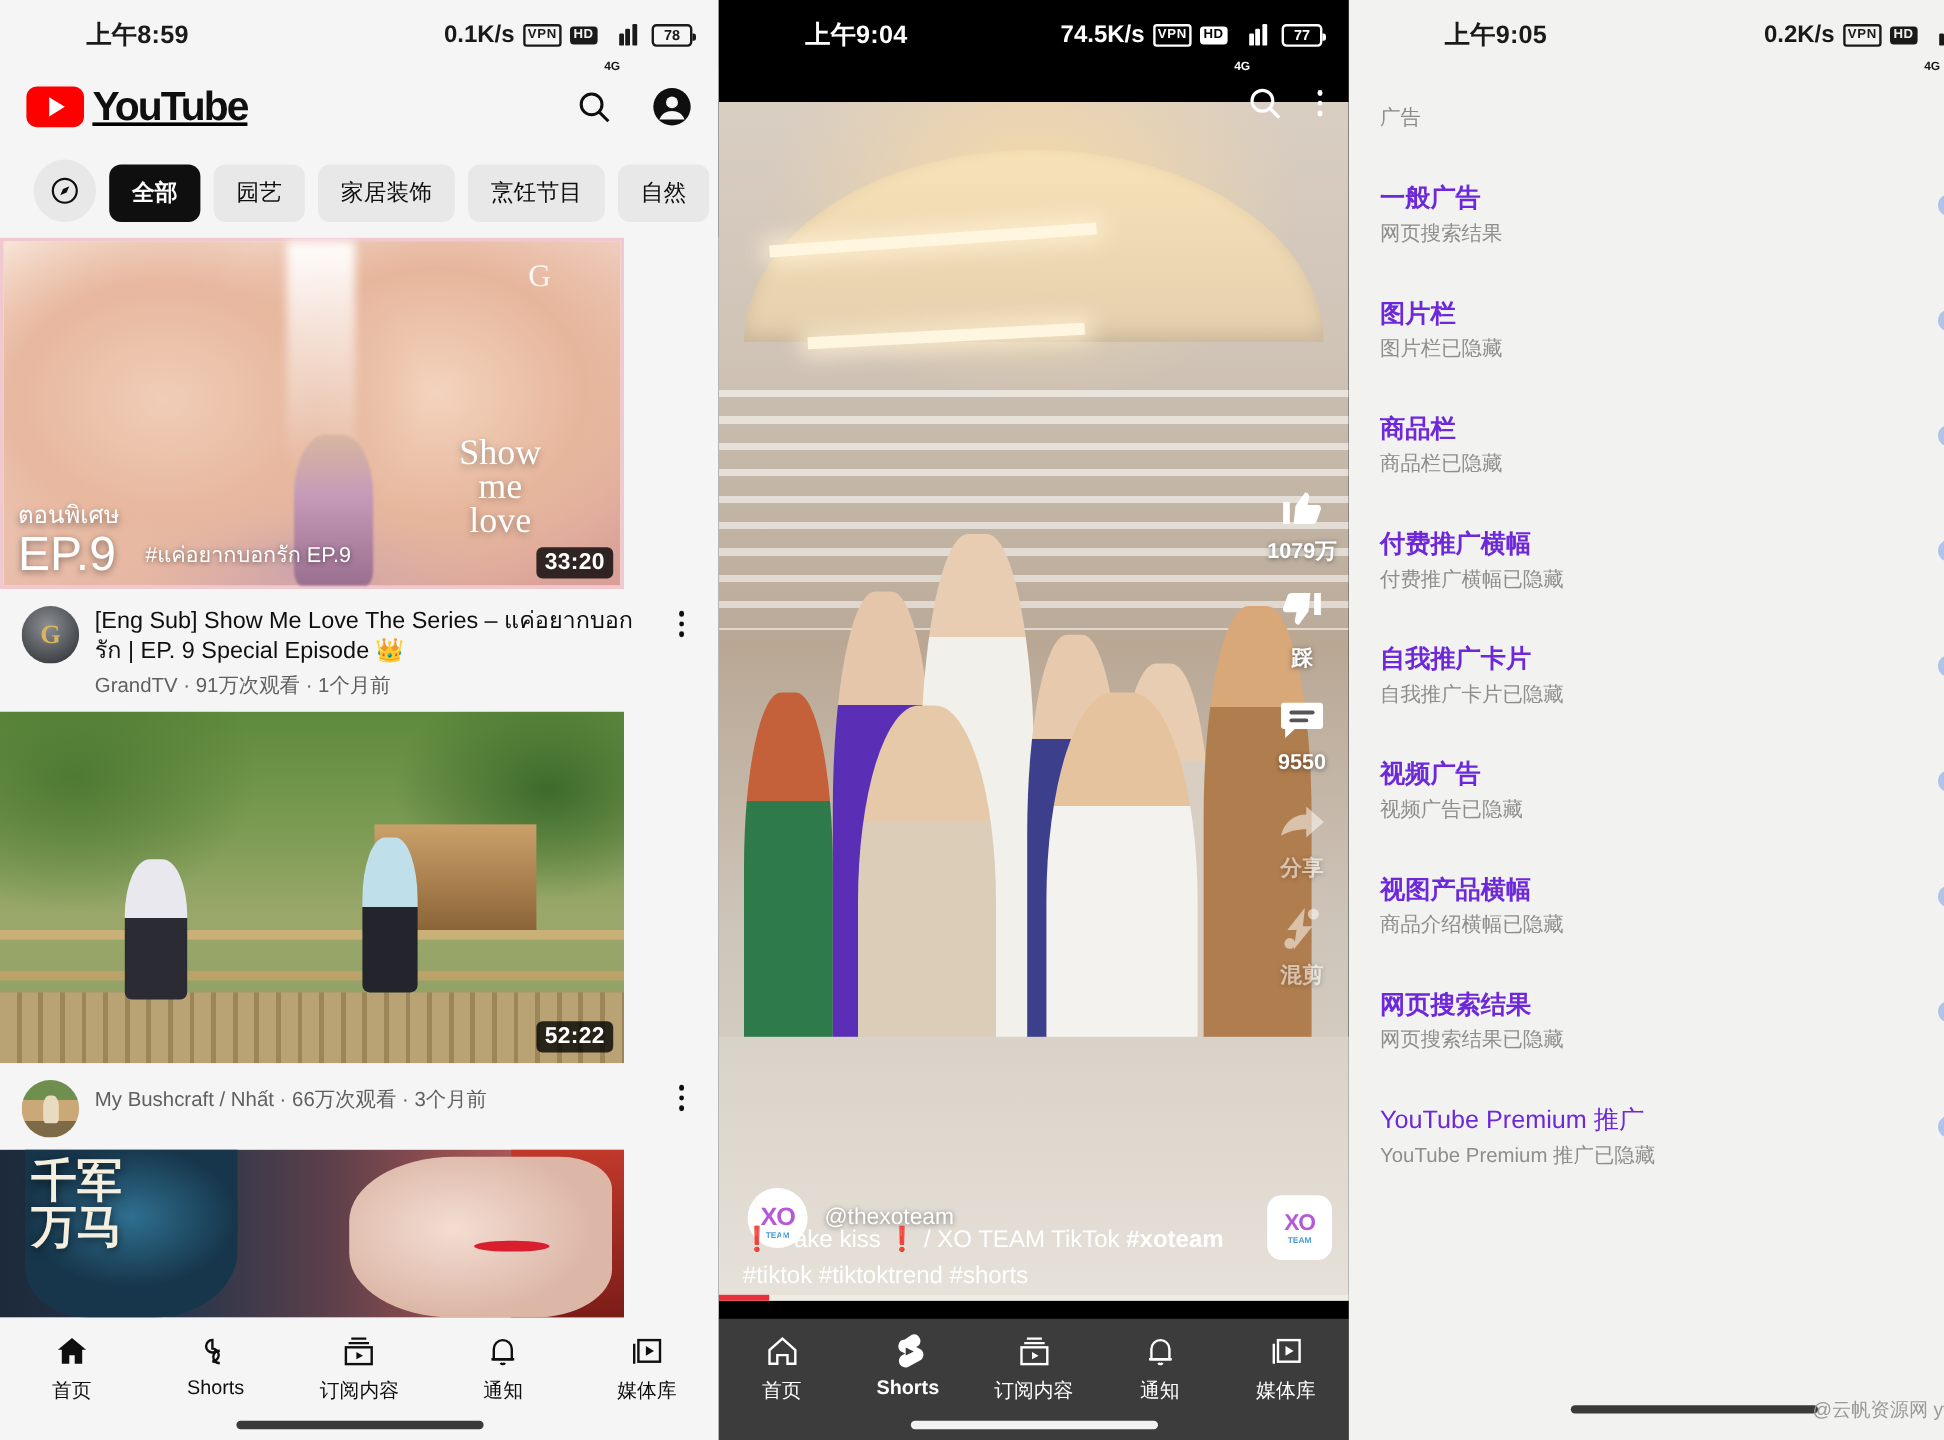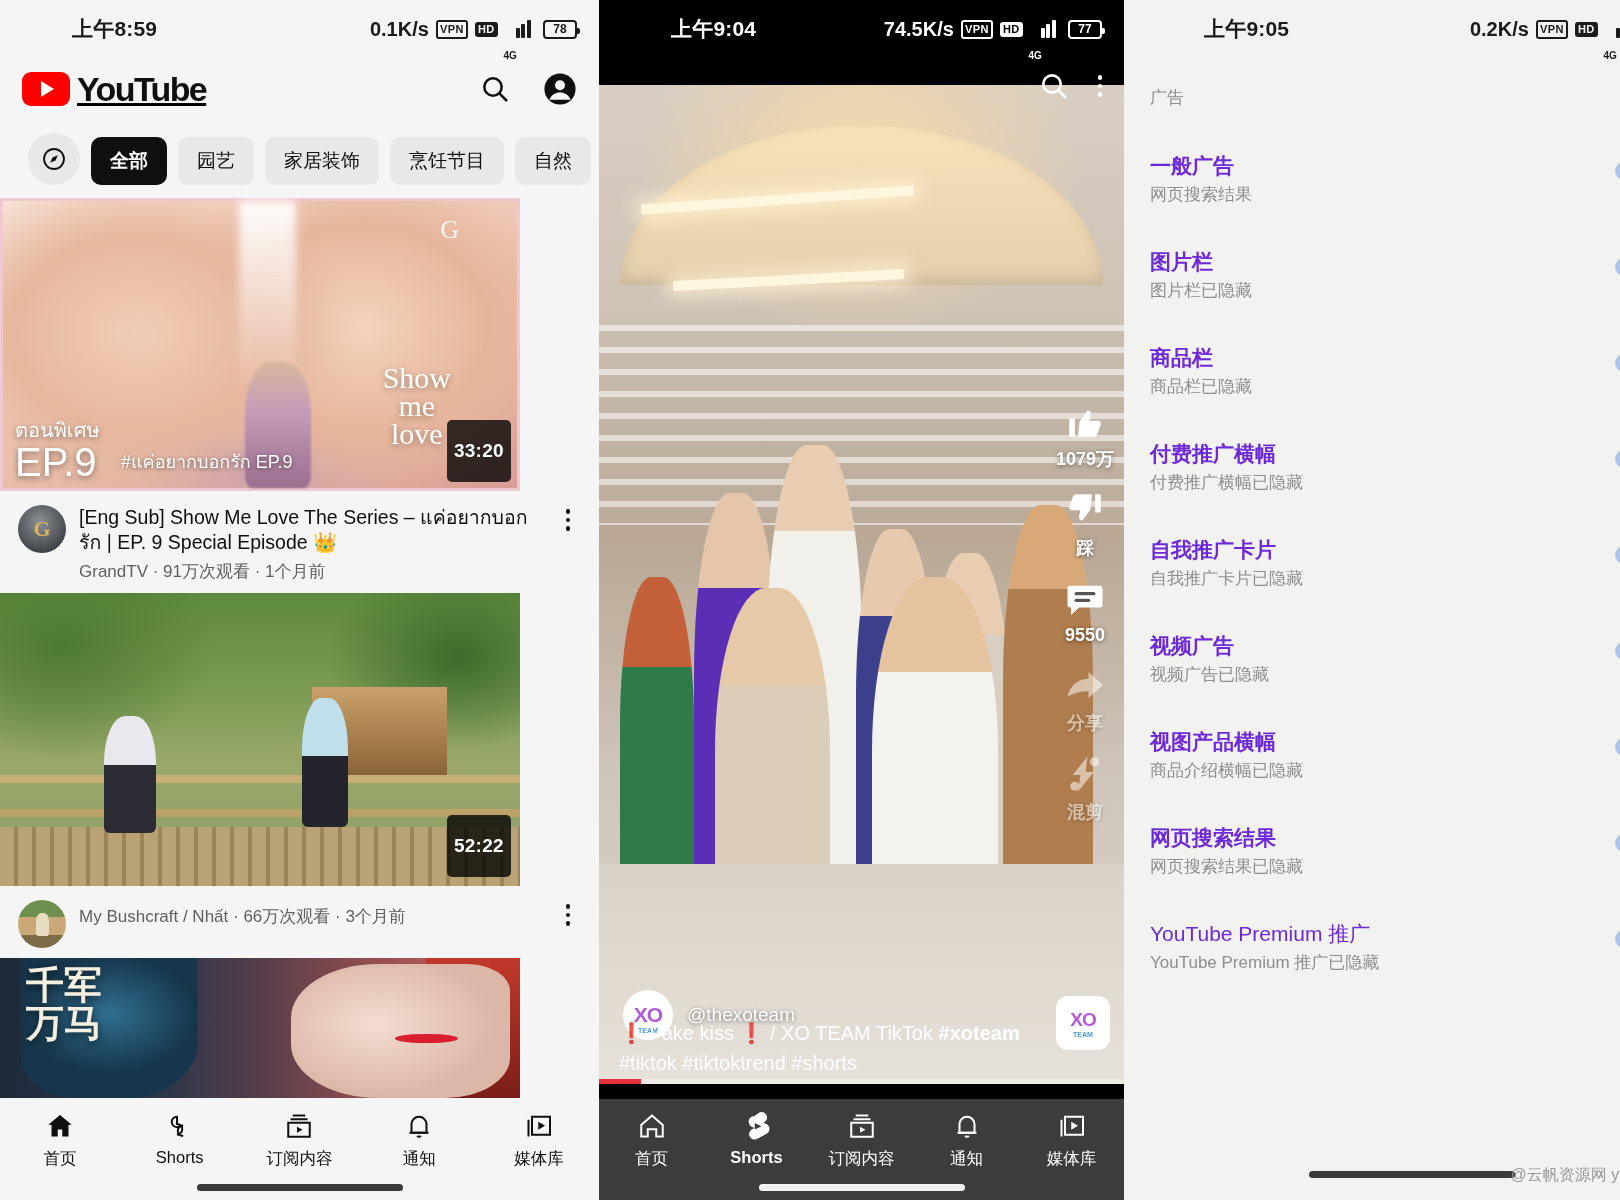--- a/index.html
+++ b/index.html
@@ -80,21 +80,21 @@
   }
   .chip.round { border-radius: 50%; width: 52px; height: 52px; padding: 0;
     display:flex; align-items:center; justify-content:center; flex: 0 0 auto;}
   .chip.active { background: #0f0f0f; color: #fff; font-weight: bold; }
 
   .video-card { background: #f5f5f5; }
   .thumb { position: relative; width: 520px; height: 293px; overflow: hidden; }
   .thumb .badge {
     position: absolute; right: 9px; bottom: 9px;
     background: rgba(0,0,0,.78); color: #fff; font-size: 19px; font-weight: bold;
-    padding: 20px 7px; border-radius: 5px; letter-spacing: .3px;
+    padding: 2px 7px; border-radius: 5px; letter-spacing: .3px;
   }
   .meta { display: flex; padding: 14px 18px 10px 18px; gap: 13px; }
   .avatar { width: 48px; height: 48px; border-radius: 50%; flex: 0 0 auto; overflow: hidden; position: relative;}
   .meta-text { flex: 1 1 auto; min-width: 0; }
   .v-title { font-size: 19.5px; color: #0f0f0f; line-height: 25px; font-weight: 400; }
   .v-sub { font-size: 17px; color: #606060; margin-top: 5px; }
   .v-menu { width: 26px; flex: 0 0 auto; display: flex; justify-content: center; padding-top: 4px; cursor: pointer;}
   .dots-v { display:flex; flex-direction: column; gap: 4px; }
   .dots-v i { width: 4.5px; height: 4.5px; border-radius: 50%; background: #0f0f0f; display:block; }
 

